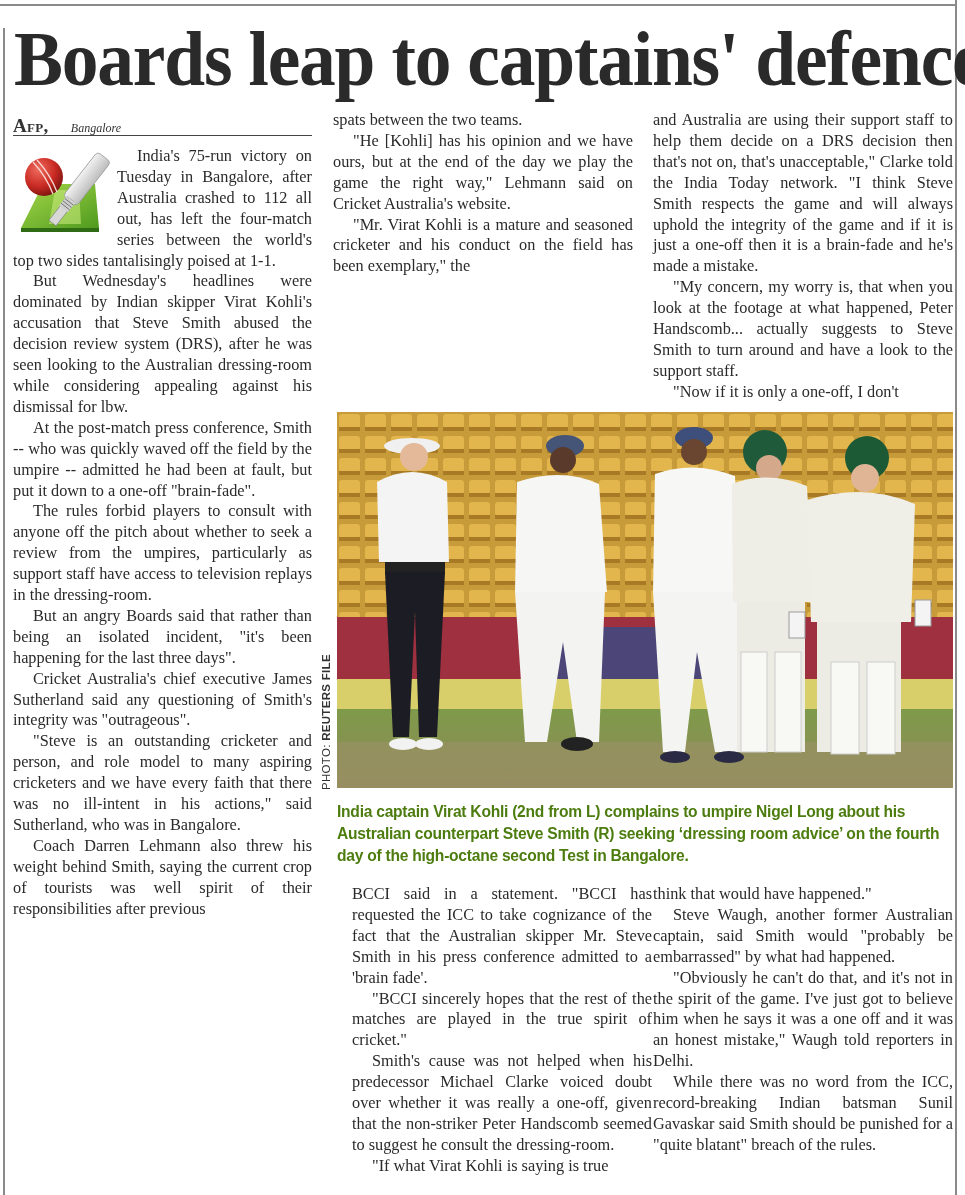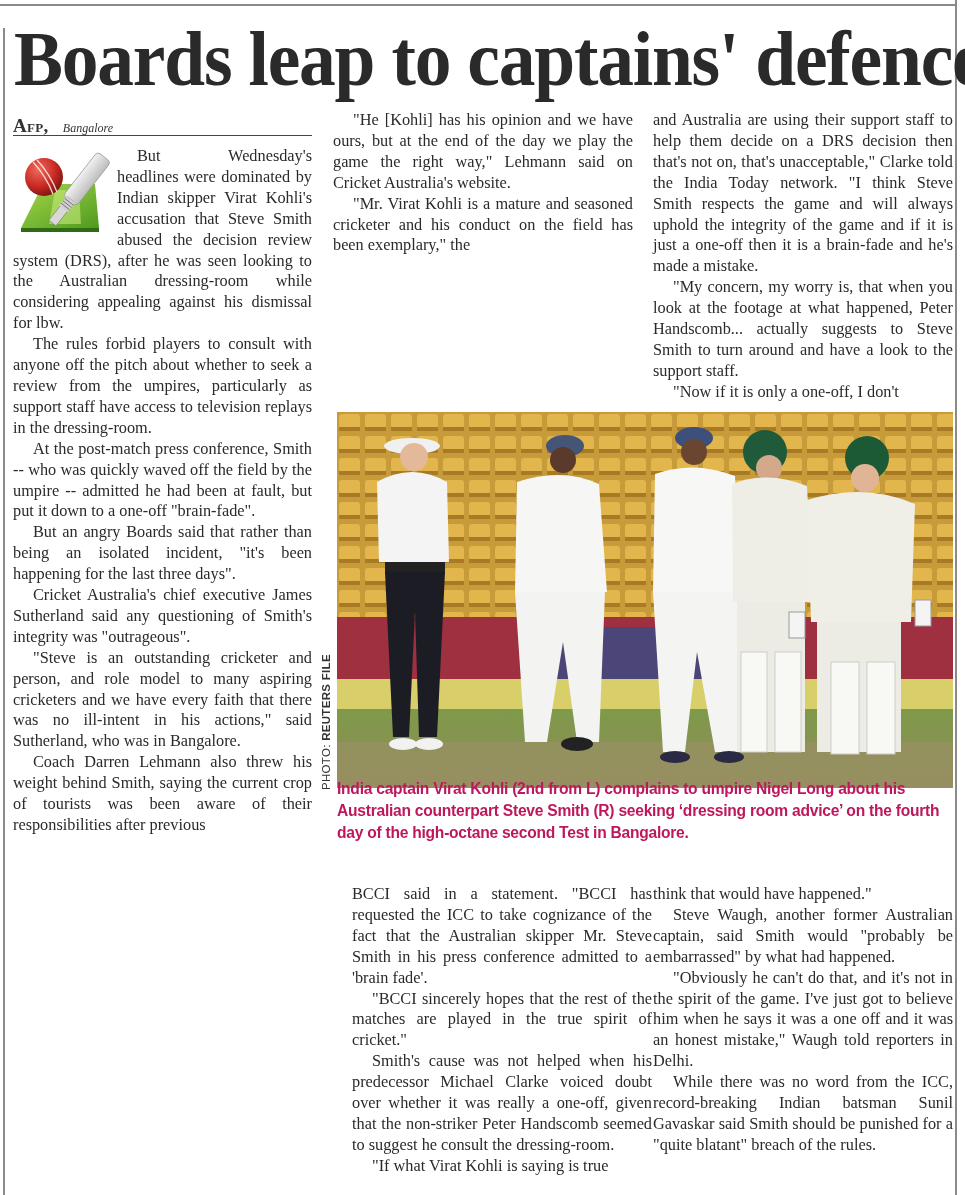--- a/index.html
+++ b/index.html
@@ -12,21 +12,21 @@
 
   .headline {
     position: absolute; left: 14px; top: 14px; width: 940px; height: 90px;
     font-family: "Liberation Serif", serif; font-weight: bold; font-size: 79px;
     letter-spacing: -1.3px; color: #2a2a2a; line-height: 90px; white-space: nowrap;
     transform: scaleX(0.93); transform-origin: left center;
   }
 
   .byline { position: absolute; left: 13px; top: 115px; font-size: 13px; color: #333; }
   .byline .agency { font-variant: small-caps; font-size: 19px; font-weight: bold; letter-spacing: 0.3px; }
-  .byline .loc { font-style: italic; font-size: 12px; margin-left: 11px; }
+  .byline .loc { font-style: italic; font-size: 12px; margin-left: 19px; }
   .byline-rule { position: absolute; left: 13px; top: 135px; width: 299px; height: 1px; background: #444; }
 
   .col { position: absolute; font-size: 16.3px; line-height: 20.9px; text-align: justify; color: #2a2a2a; }
   .col p { text-indent: 20px; }
   .col p.noindent { text-indent: 0; }
   .col1 { left: 13px; top: 146px; width: 299px; }
   .col2 { left: 333px; top: 110px; width: 300px; }
   .col3 { left: 653px; top: 110px; width: 300px; }
   .col2b { left: 333px; top: 884px; width: 300px; margin-left: 19px; }
   .col3b { left: 653px; top: 884px; width: 300px; }
@@ -35,23 +35,23 @@
 
   .photo-wrap { position: absolute; left: 337px; top: 412px; width: 616px; height: 376px; overflow: hidden; }
   .photo-credit {
     position: absolute; left: 320px; top: 790px; width: 200px; height: 18px;
     transform: rotate(-90deg); transform-origin: left top;
     font-family: "Liberation Sans", sans-serif; font-size: 11.5px; color: #333; letter-spacing: 0.3px; white-space: nowrap;
   }
   .photo-credit b { font-weight: bold; }
 
   .caption {
-    position: absolute; left: 337px; top: 778px; width: 616px;
+    position: absolute; left: 337px; top: 801px; width: 616px;
     font-family: "Liberation Sans", sans-serif; font-weight: bold; font-size: 15.6px; line-height: 22px;
-    color: #be185d; letter-spacing: -0.25px;
+    color: #4d7c0f; letter-spacing: -0.25px;
   }
 </style>
 </head>
 <body>
 
 <div class="top-rule"></div>
 <div class="right-rule"></div>
 <div class="left-rule"></div>
 
 <h1 class="headline">Boards leap to captains' defence</h1>
@@ -89,30 +89,32 @@
         <rect x="55" y="54" width="11" height="12" fill="#cfcfcf"></rect>
         <line x1="55" y1="57" x2="66" y2="57" stroke="#666" stroke-width="0.8"></line>
         <line x1="55" y1="60" x2="66" y2="60" stroke="#666" stroke-width="0.8"></line>
         <line x1="55" y1="63" x2="66" y2="63" stroke="#666" stroke-width="0.8"></line>
       </g>
       <circle cx="31" cy="31" r="19" fill="url(#ballG)"></circle>
       <path d="M20,16 Q33,30 40,48" stroke="#f7d8d2" stroke-width="1.3" fill="none"></path>
       <path d="M24,14 Q37,28 44,46" stroke="#f7d8d2" stroke-width="1.3" fill="none"></path>
     </svg>
   </div>
+  <p>India's 75-run victory on Tuesday in Bangalore, after Australia crashed to 112 all out, has left the four-match series between the world's top two sides tantalisingly poised at 1-1.</p>
   <p>But Wednesday's headlines were dominated by Indian skipper Virat Kohli's accusation that Steve Smith abused the decision review system (DRS), after he was seen looking to the Australian dressing-room while considering appealing against his dismissal for lbw.</p>
+  <p>At the post-match press conference, Smith -- who was quickly waved off the field by the umpire -- admitted he had been at fault, but put it down to a one-off "brain-fade".</p>
   <p>The rules forbid players to consult with anyone off the pitch about whether to seek a review from the umpires, particularly as support staff have access to television replays in the dressing-room.</p>
-  <p>At the post-match press conference, Smith -- who was quickly waved off the field by the umpire -- admitted he had been at fault, but put it down to a one-off "brain-fade".</p>
   <p>But an angry Boards said that rather than being an isolated incident, "it's been happening for the last three days".</p>
   <p>Cricket Australia's chief executive James Sutherland said any questioning of Smith's integrity was "outrageous".</p>
   <p>"Steve is an outstanding cricketer and person, and role model to many aspiring cricketers and we have every faith that there was no ill-intent in his actions," said Sutherland, who was in Bangalore.</p>
-  <p>Coach Darren Lehmann also threw his weight behind Smith, saying the current crop of tourists was been aware of their responsibilities after previous</p>
+  <p>Coach Darren Lehmann also threw his weight behind Smith, saying the current crop of tourists was well spirit of their responsibilities after previous</p>
 </div>
 
 <div class="col col2">
+  <p class="noindent">spats between the two teams.</p>
   <p>"He [Kohli] has his opinion and we have ours, but at the end of the day we play the game the right way," Lehmann said on Cricket Australia's website.</p>
   <p>"Mr. Virat Kohli is a mature and seasoned cricketer and his conduct on the field has been exemplary," the</p>
 </div>
 
 <div class="col col3">
   <p class="noindent">and Australia are using their support staff to help them decide on a DRS decision then that's not on, that's unacceptable," Clarke told the India Today network. "I think Steve Smith respects the game and will always uphold the integrity of the game and if it is just a one-off then it is a brain-fade and he's made a mistake.</p>
   <p>"My concern, my worry is, that when you look at the footage at what happened, Peter Handscomb... actually suggests to Steve Smith to turn around and have a look to the support staff.</p>
   <p>"Now if it is only a one-off, I don't</p>
 </div>
 

